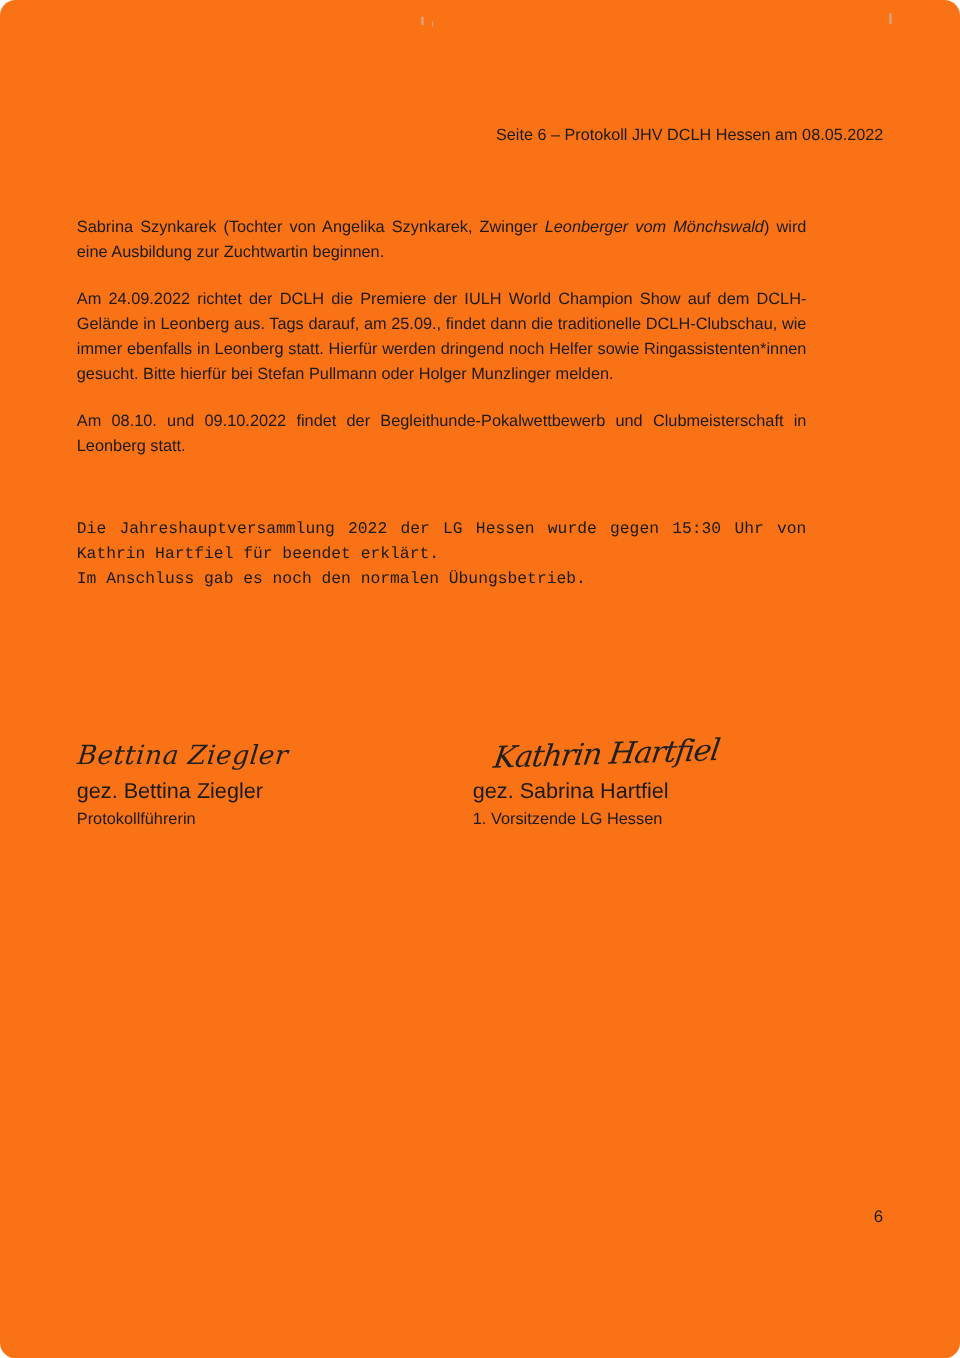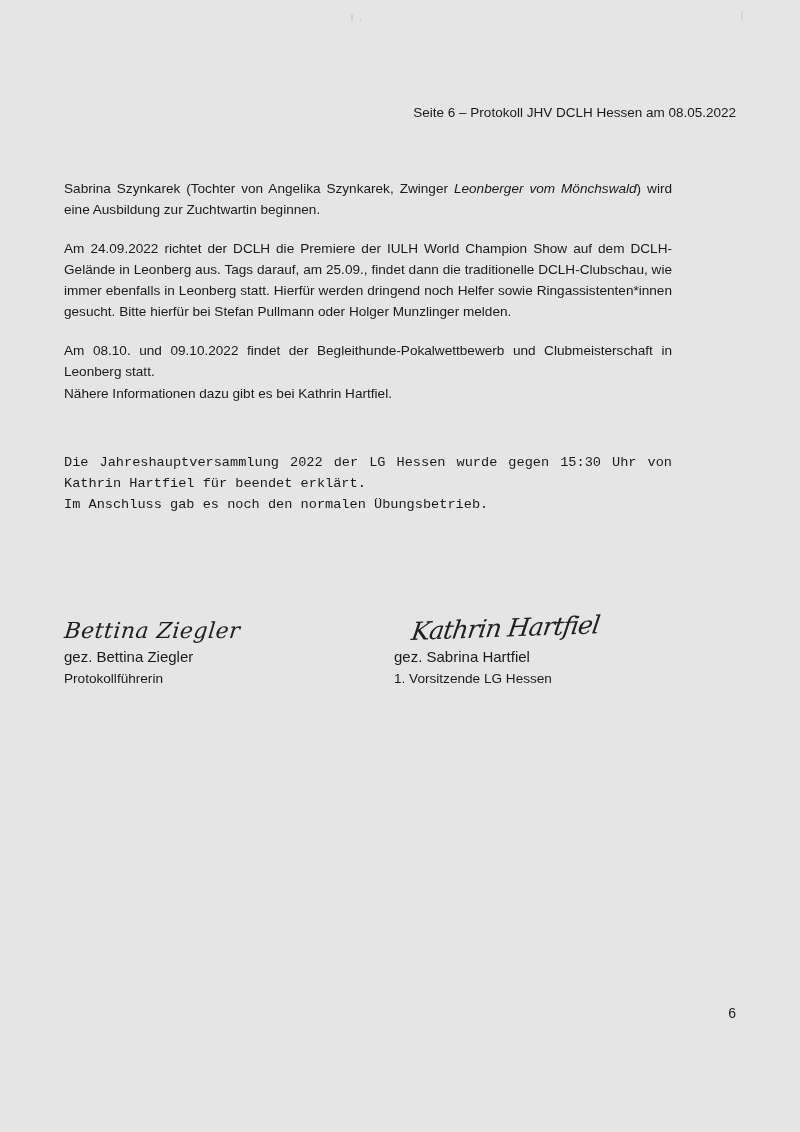--- a/index.html
+++ b/index.html
@@ -11,21 +11,22 @@
     width: 800px;
     height: 1132px;
     position: relative;
     font-family: "Liberation Sans", sans-serif;
     color: #1a1a1a;
     overflow: hidden;
   }
   .page {
     position: absolute;
     inset: 0;
-    background: #e5e5e5;
+    background: #f97316;
+    border-radius: 13px;
   }
   
   .speck {
     position: absolute;
     background: #c9c9c9;
     opacity: 0.55;
   }
   .header {
     position: absolute;
     top: 104px;
@@ -84,21 +85,21 @@
   }
   .sig-script.sig2 {
     font-size: 25px;
     letter-spacing: -1px;
     transform: skewX(-10deg) rotate(-2deg);
     position: relative;
     top: -6px;
     left: 18px;
   }
   .sig-line {
-    font-size: 15px;
+    font-size: 18px;
     line-height: 1.5;
     color: #1a1a1a;
     margin-top: -8px;
   }
   .sig-role {
     font-size: 13.6px;
     line-height: 1.5;
     color: #1a1a1a;
   }
   .page-number {
@@ -127,21 +128,20 @@
     <p class="para">
       <span>Sabrina Szynkarek (Tochter von Angelika Szynkarek, Zwinger </span><span class="it">Leonberger vom Mönchswald</span><span>) wird eine Ausbildung zur Zuchtwartin beginnen.</span>
     </p>
 
     <p class="para">
       <span>Am 24.09.2022 richtet der DCLH die Premiere der IULH World Champion Show auf dem DCLH-Gelände in Leonberg aus. Tags darauf, am 25.09., findet dann die traditionelle DCLH-Clubschau, wie immer ebenfalls in Leonberg statt. Hierfür werden dringend noch Helfer sowie Ringassistenten*innen gesucht. Bitte hierfür bei Stefan Pullmann oder Holger Munzlinger melden.</span>
     </p>
 
     <p class="para">
       <span>Am 08.10. und 09.10.2022 findet der Begleithunde-Pokalwettbewerb  und Clubmeisterschaft in Leonberg statt.</span><br>
-      <span>Nähere Informationen dazu gibt es bei Kathrin Hartfiel.</span>
     </p>
 
 
     <div class="gap-large"></div>
 
     <p class="para last-block">
       <span>Die Jahreshauptversammlung 2022 der LG Hessen wurde gegen 15:30 Uhr von Kathrin Hartfiel für beendet erklärt.</span><br>
       <span>Im Anschluss gab es noch den normalen Übungsbetrieb.</span>
     </p>
 

